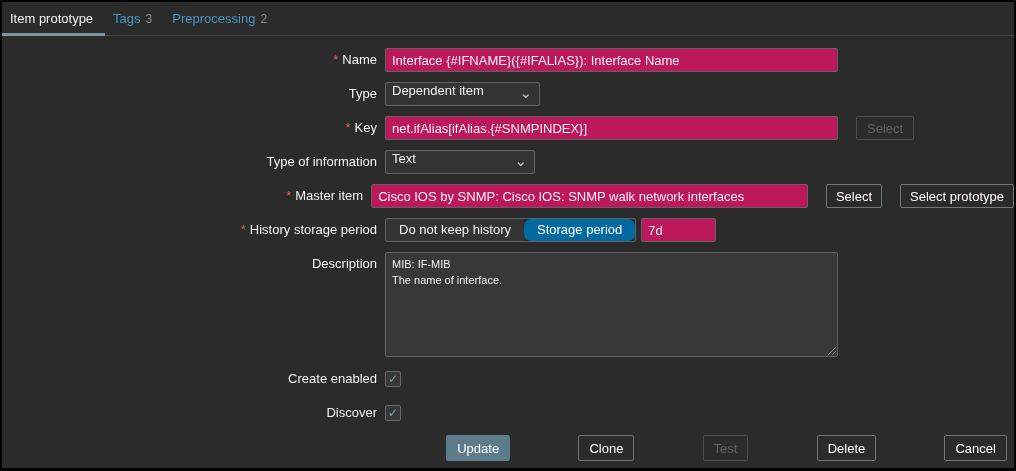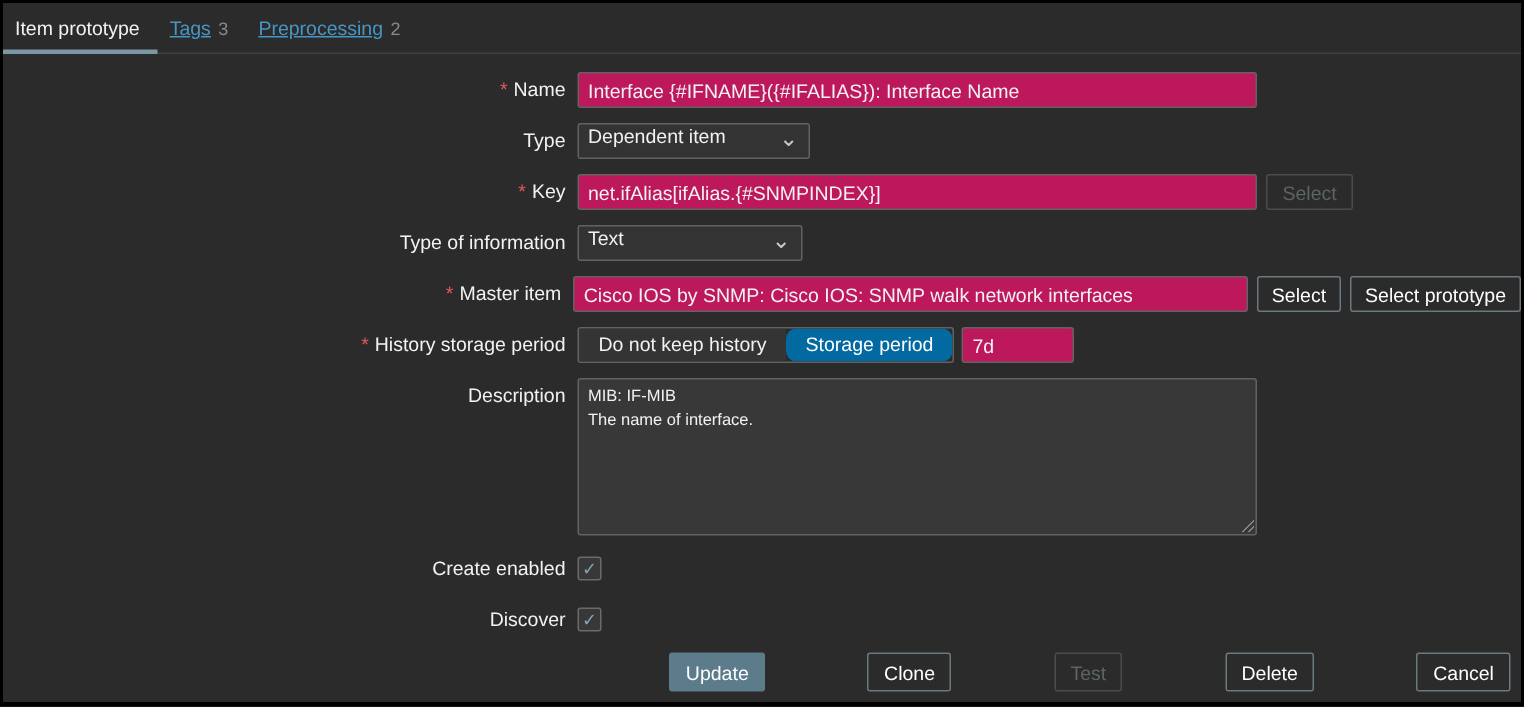--- a/index.html
+++ b/index.html
@@ -27,21 +27,21 @@
     display:flex; align-items:center;
     padding:0 12px 0 8px;
     cursor:pointer;
     white-space:nowrap;
   }
   .tab.active { color:#f2f2f2; }
   .tab.active::after {
     content:""; position:absolute; left:0; right:0; bottom:-1px;
     height:3px; background:#7c96a4;
   }
-  .tab .tab-link { color:#4796c4;text-decoration:underline; }
+  .tab .tab-link { color:#4796c4; }
   .tab .badge { color:#8a8a8a; margin-left:5px; font-size:12px; }
 
   
   .form { padding-top:12px; }
   .row { display:flex; align-items:flex-start; margin-bottom:10px; }
   .label-col {
     width:375px; margin-right:8px;
     text-align:right; line-height:24px;
     color:#f2f2f2; white-space:nowrap;
   }
@@ -68,21 +68,21 @@
 
   .btn {
     display:inline-flex; align-items:center; justify-content:center;
     height:24px; padding:0 10px;
     background:transparent;
     border:1px solid #6b7880; border-radius:2px;
     color:#fff; font-size:13px; cursor:pointer;
     white-space:nowrap;
   }
   .btn.disabled { color:#5d6467; border-color:#474e52; cursor:default; }
-  .ml6 { margin-left:6px; }
+  .ml6 { margin-left:18px; }
 
   
   .radio-group {
     display:inline-flex;
     border:1px solid #626262; border-radius:2px; overflow:hidden;
   }
   .radio-seg {
     height:22px; line-height:22px; padding:0 13px;
     background:#343434; color:#f2f2f2; cursor:pointer; white-space:nowrap;
   }

